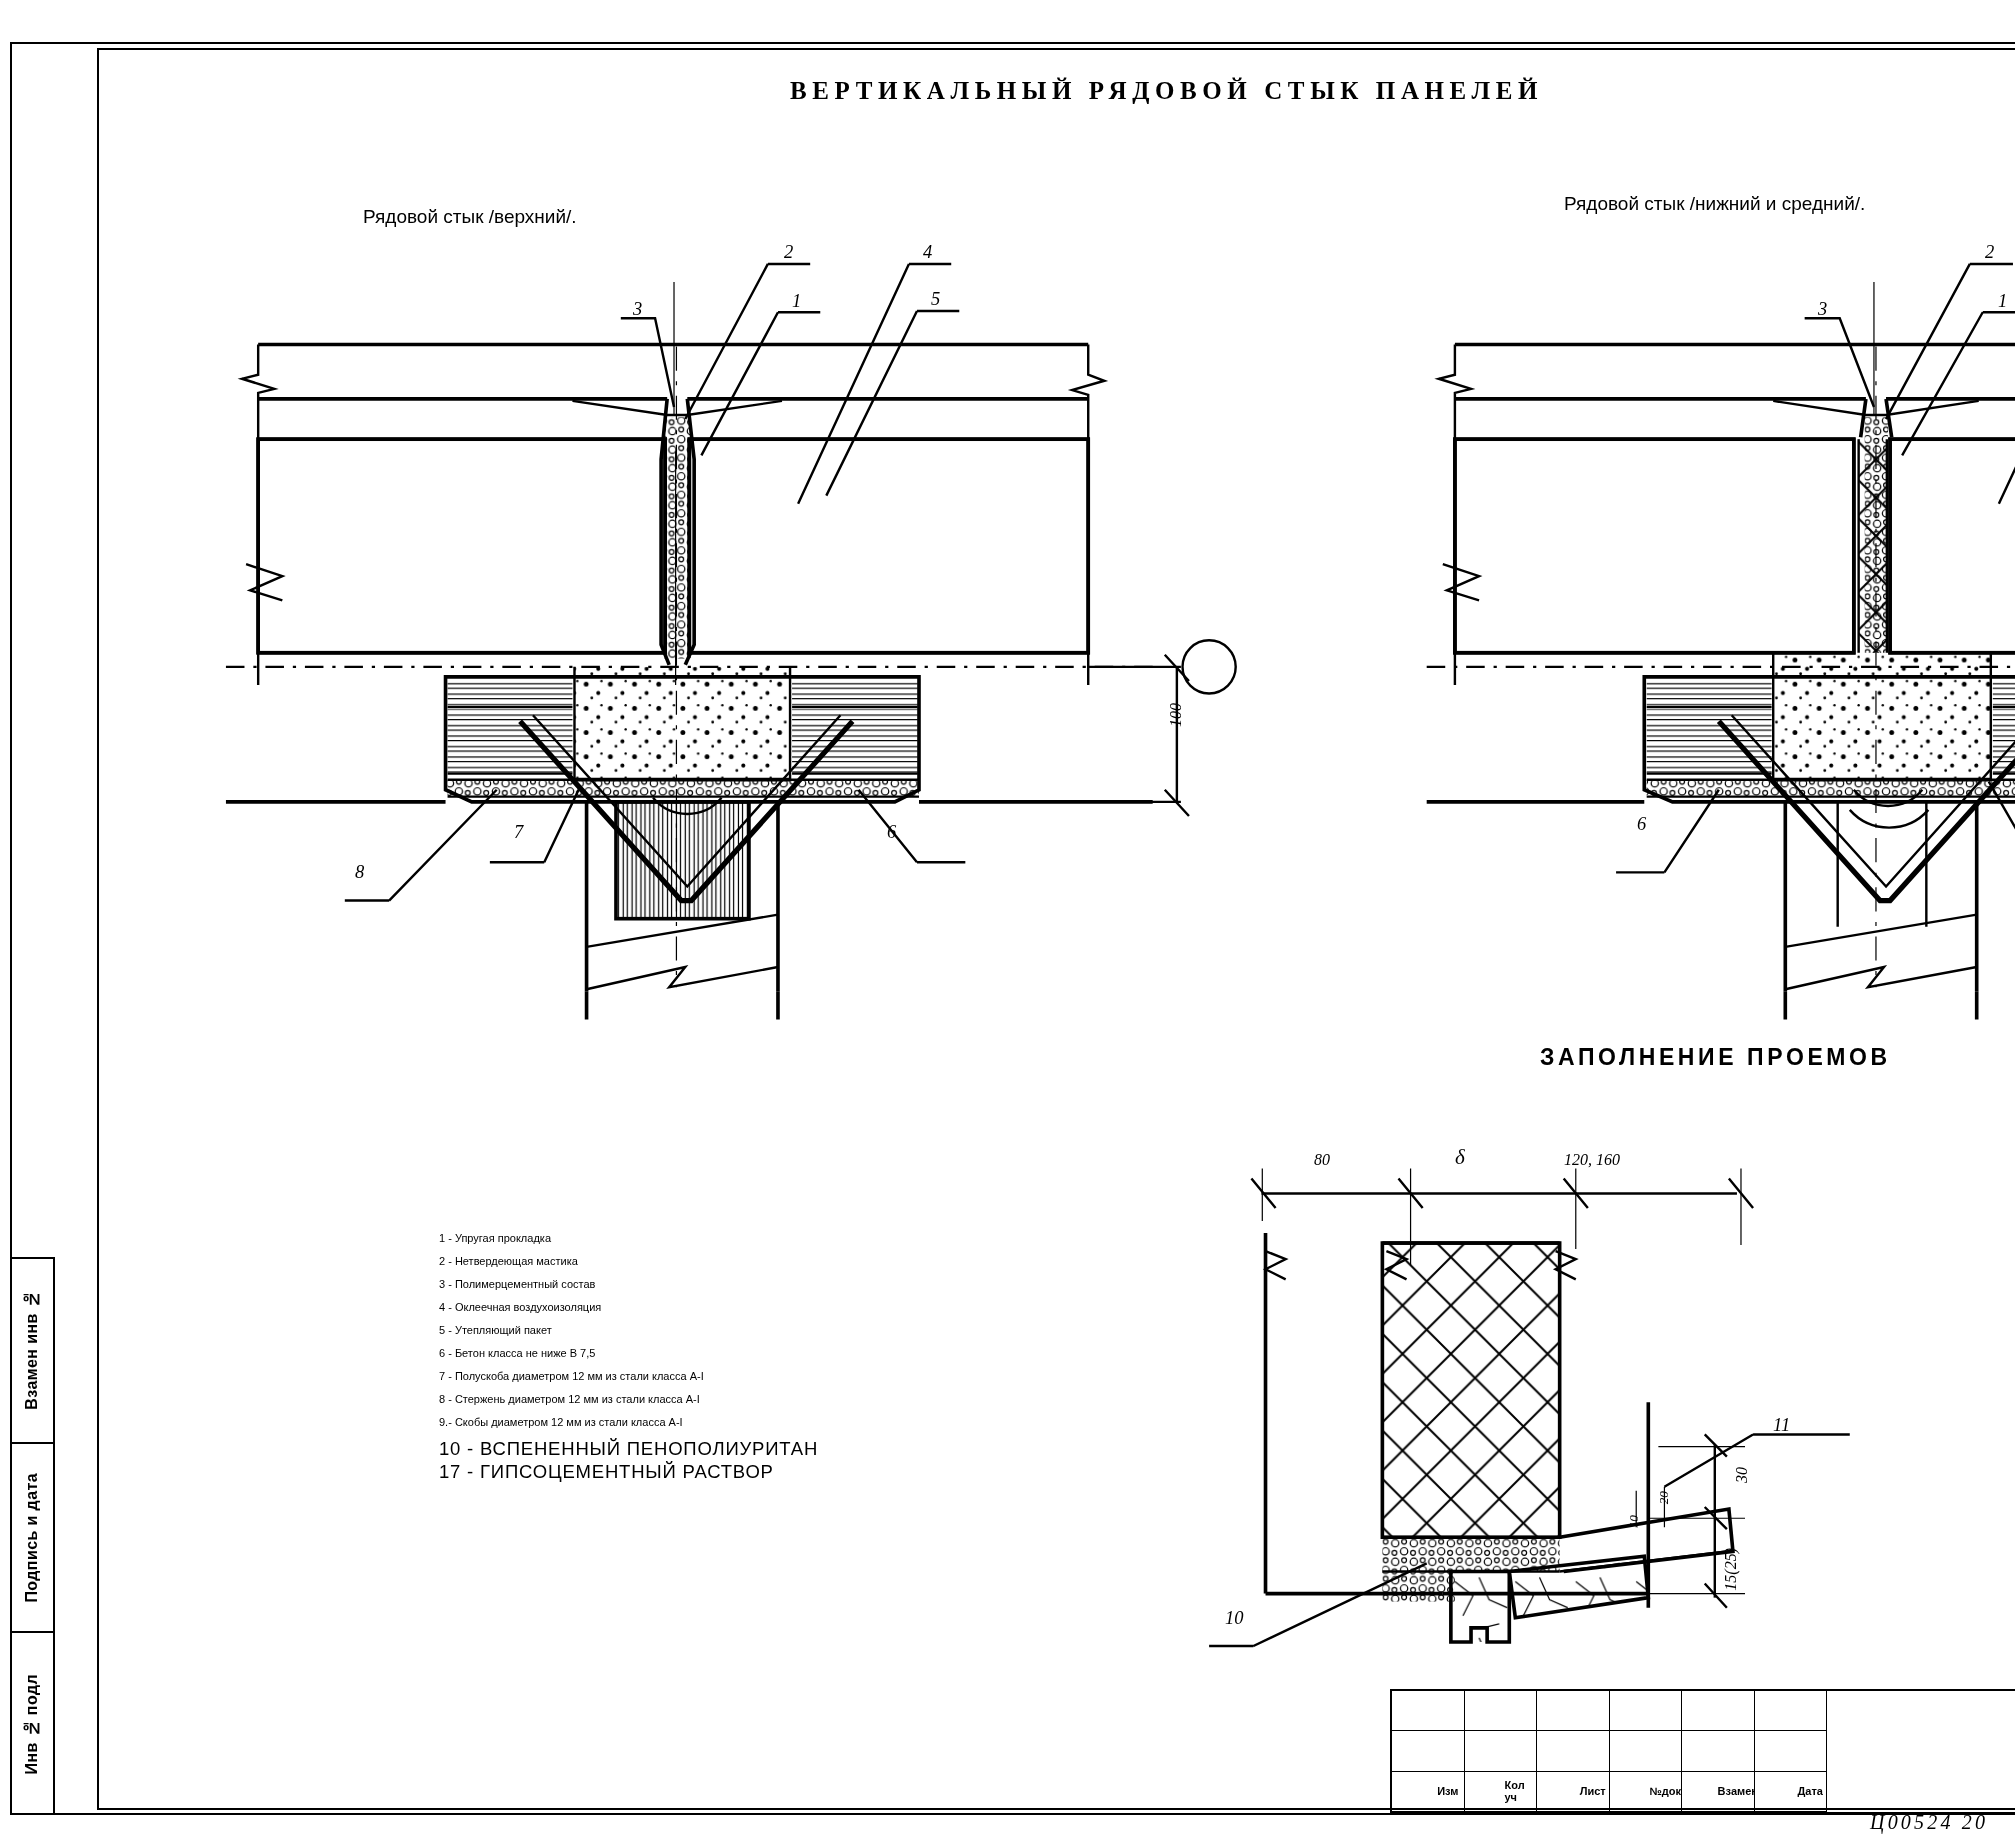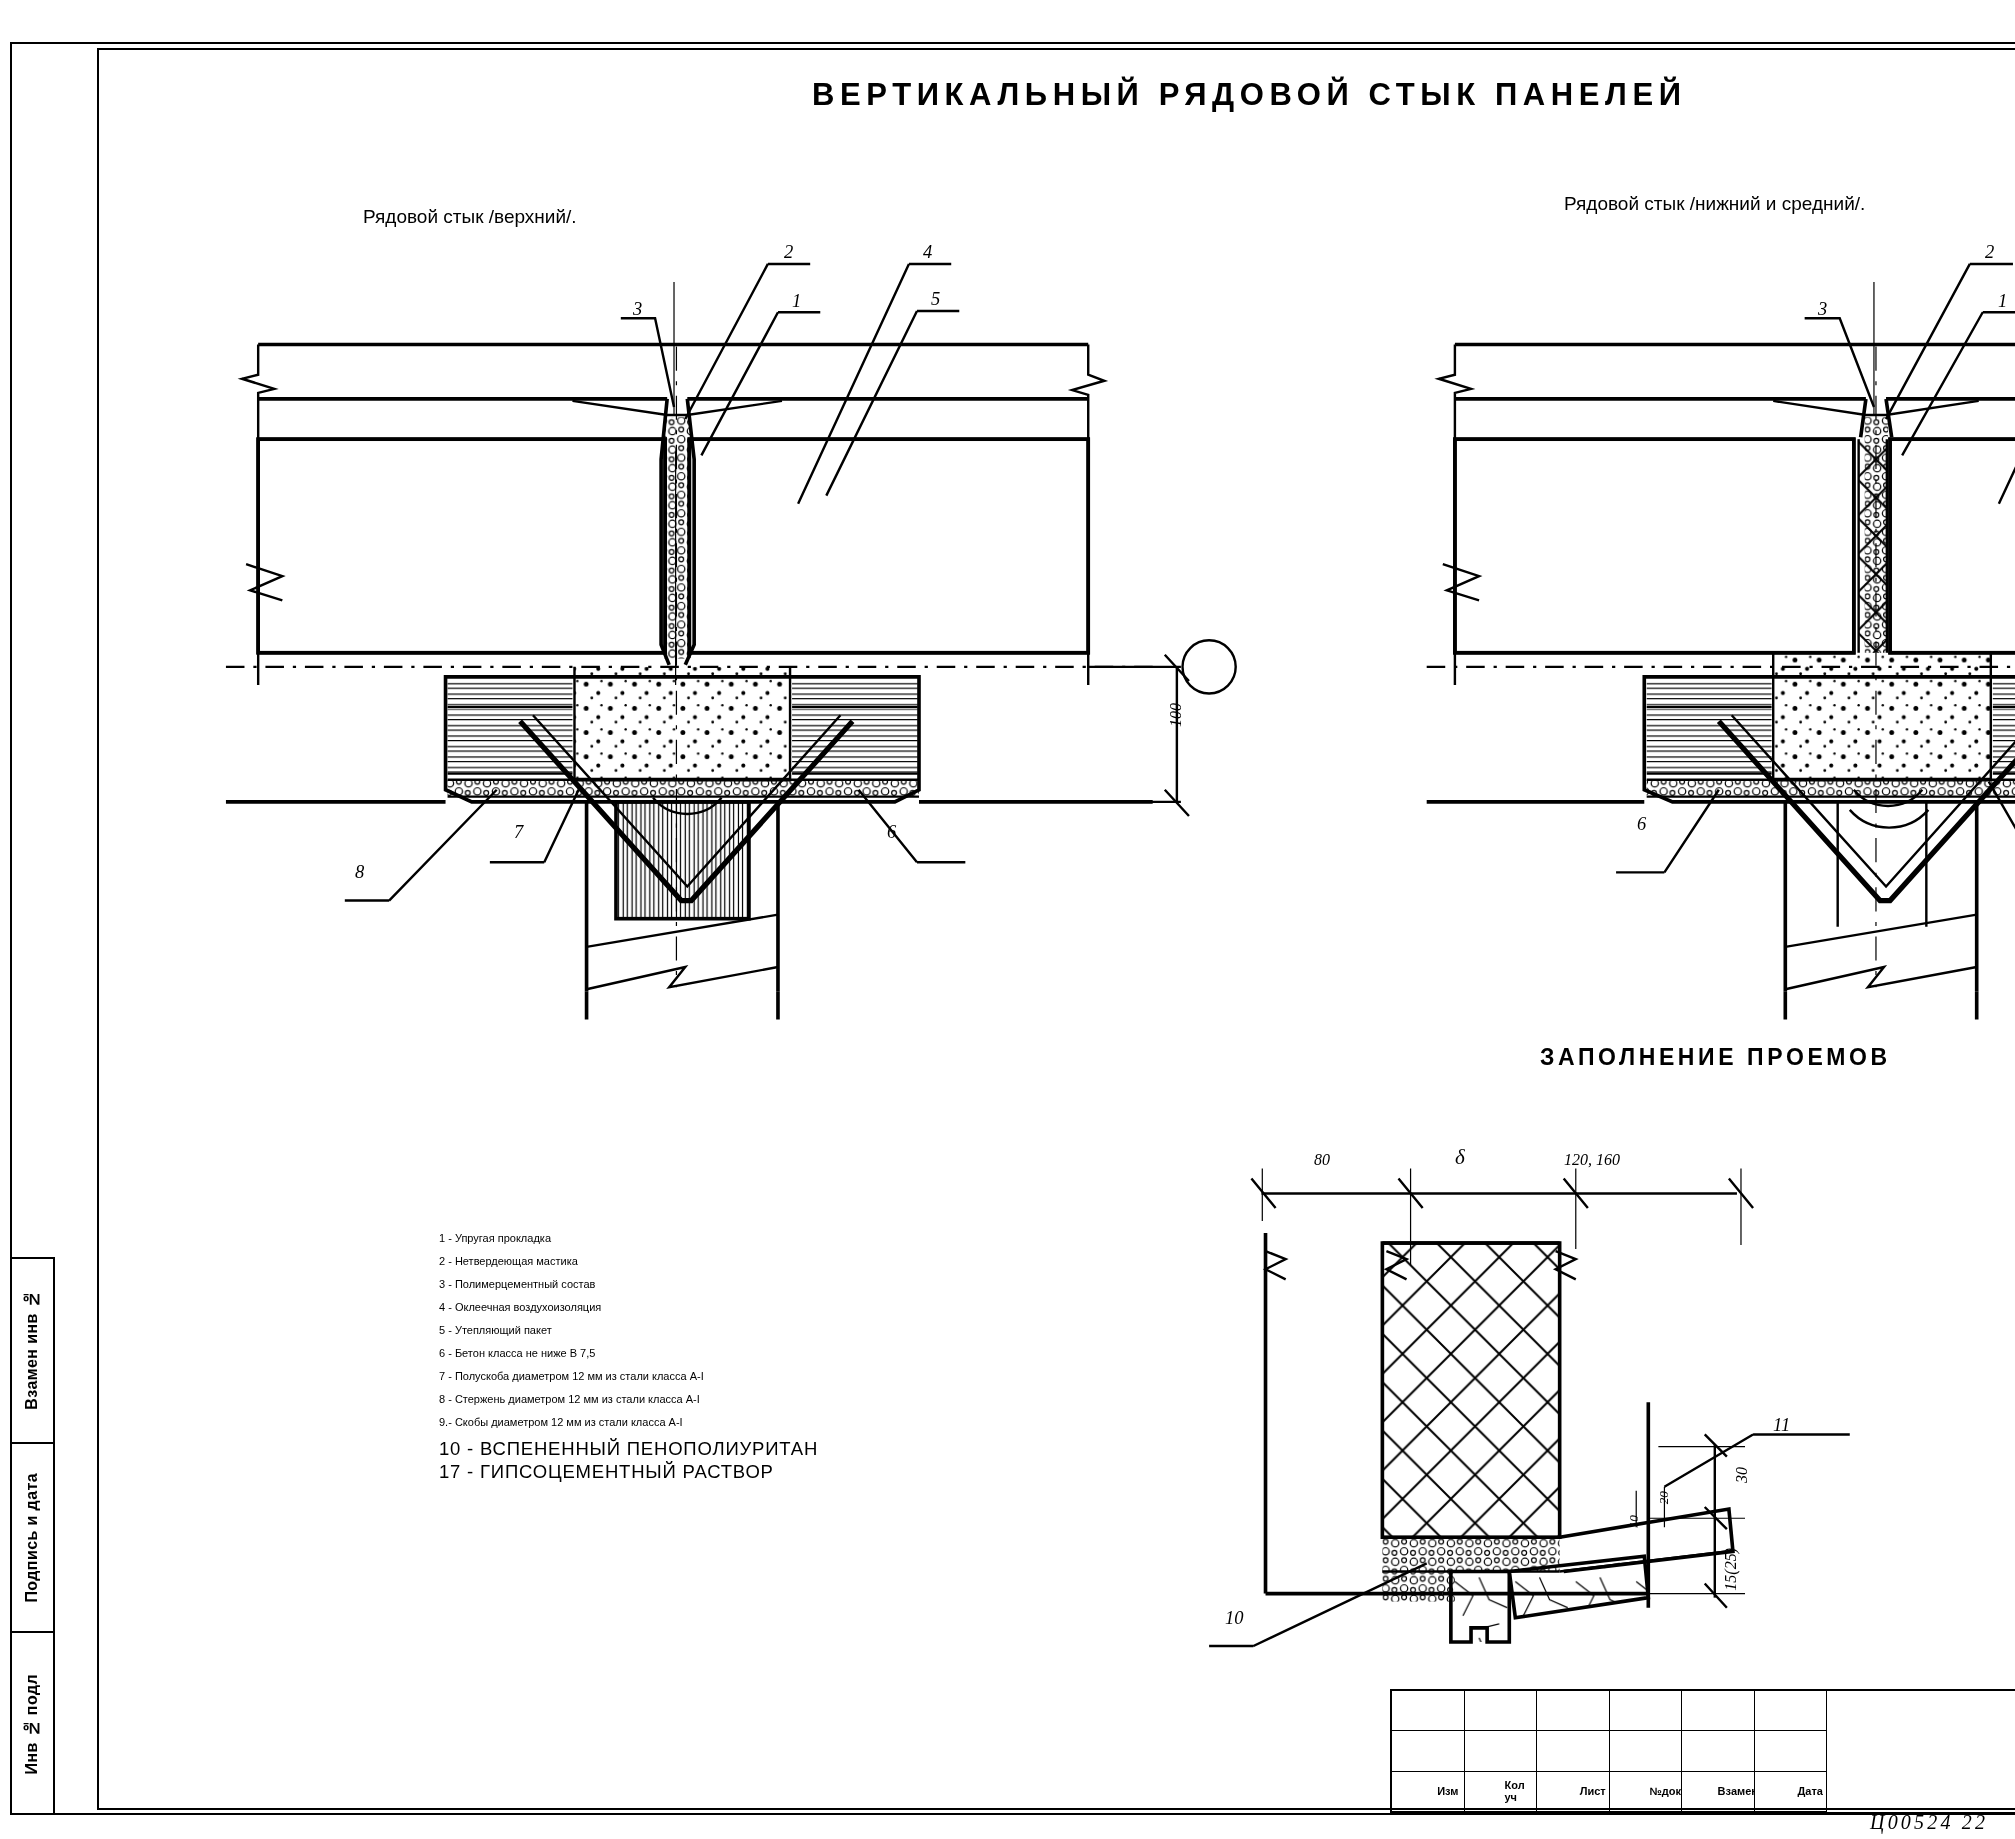--- a/index.html
+++ b/index.html
@@ -34,23 +34,23 @@
     writing-mode:vertical-rl;transform:rotate(180deg);
     font-size:16px;font-weight:700;letter-spacing:0.4px;white-space:nowrap;
     font-family:"Liberation Sans",sans-serif;
   }
   .mc1{top:0;height:185px;}
   .mc2{top:185px;height:189px;}
   .mc3{top:375px;height:181px;}
 
   
   .main-title{
-    position:absolute;left:812px;top:77px;
-    font-size:31px;font-weight:700;letter-spacing:5.6px;
-    font-family:Liberation Sans, sans-serif;text-transform:uppercase;
+    position:absolute;left:790px;top:77px;
+    font-size:25px;font-weight:700;letter-spacing:5.6px;
+    font-family:Liberation Serif, serif;text-transform:uppercase;
   }
   .sub-title{
     position:absolute;font-size:19px;font-weight:400;
     font-family:Liberation Sans, sans-serif;white-space:nowrap;
   }
   .sub-left{left:363px;top:206px;}
   .sub-right{left:1564px;top:193px;}
   .sec-title{
     position:absolute;left:1520px;top:1044px;
     font-size:23px;font-weight:700;letter-spacing:3.6px;
@@ -201,21 +201,21 @@
       <div>Лист</div>
       <div>№док</div>
       <div>Взамен</div>
       <div>Дата</div>
     </div>
     <div class="tb-main">
       
     </div>
 
   </div>
-  <div class="tb-below">Ц00524   22</div>
+  <div class="tb-below">Ц00524   20</div>
 
   <svg viewBox="0 0 6471 4564" xmlns="http://www.w3.org/2000/svg">
     <defs>
       <pattern id="xhatch" width="120" height="120" patternUnits="userSpaceOnUse">
         <path d="M0,0 L120,120 M120,0 L0,120" class="hatch-xx"></path>
       </pattern>
       <pattern id="xhatch2" width="95" height="95" patternUnits="userSpaceOnUse">
         <path d="M0,0 L95,95 M95,0 L0,95" class="hatch-xx" stroke-width="4"></path>
       </pattern>
       <pattern id="dots" width="60" height="60" patternUnits="userSpaceOnUse">

